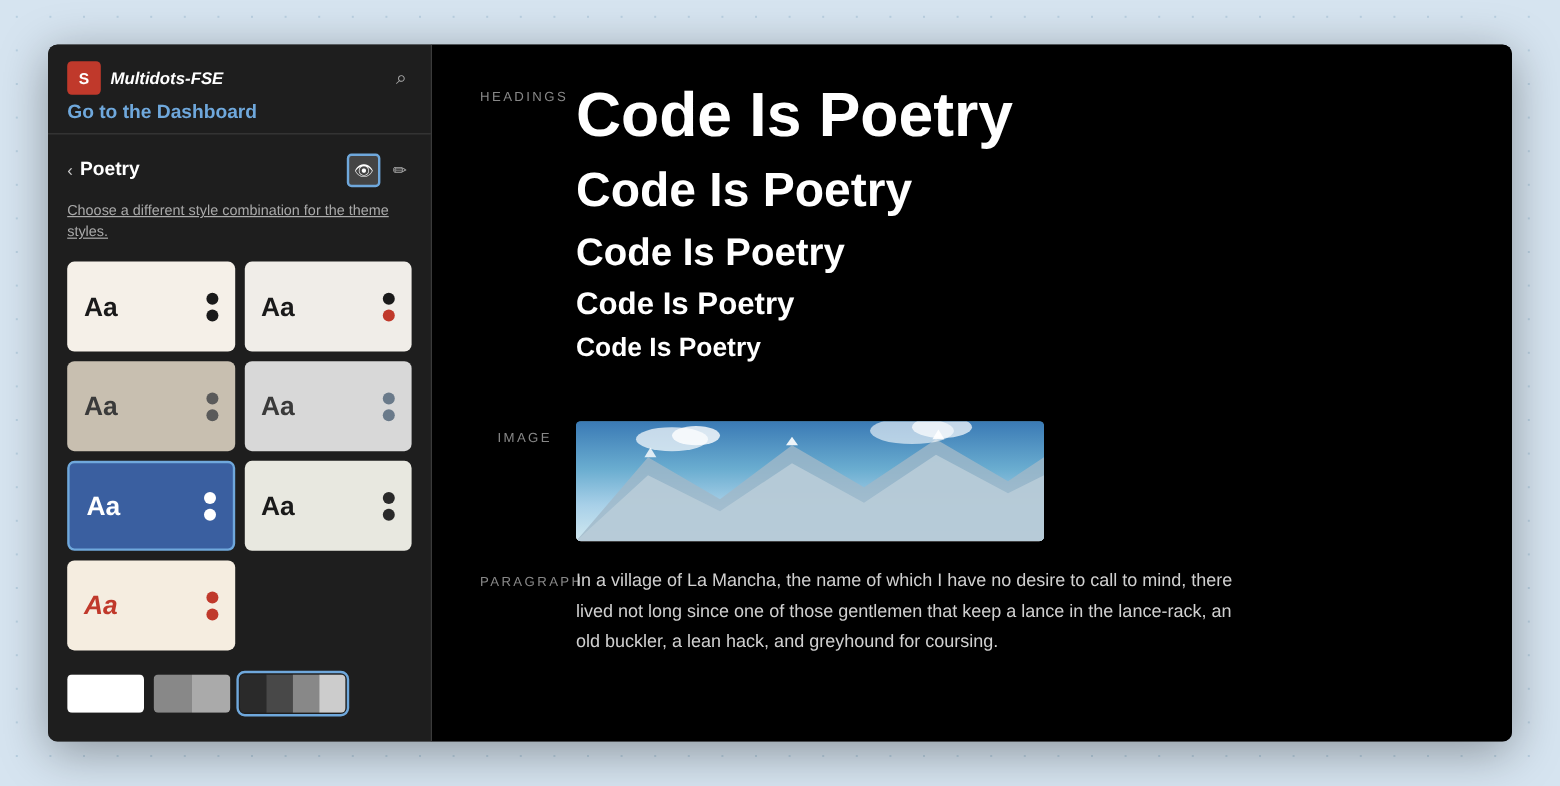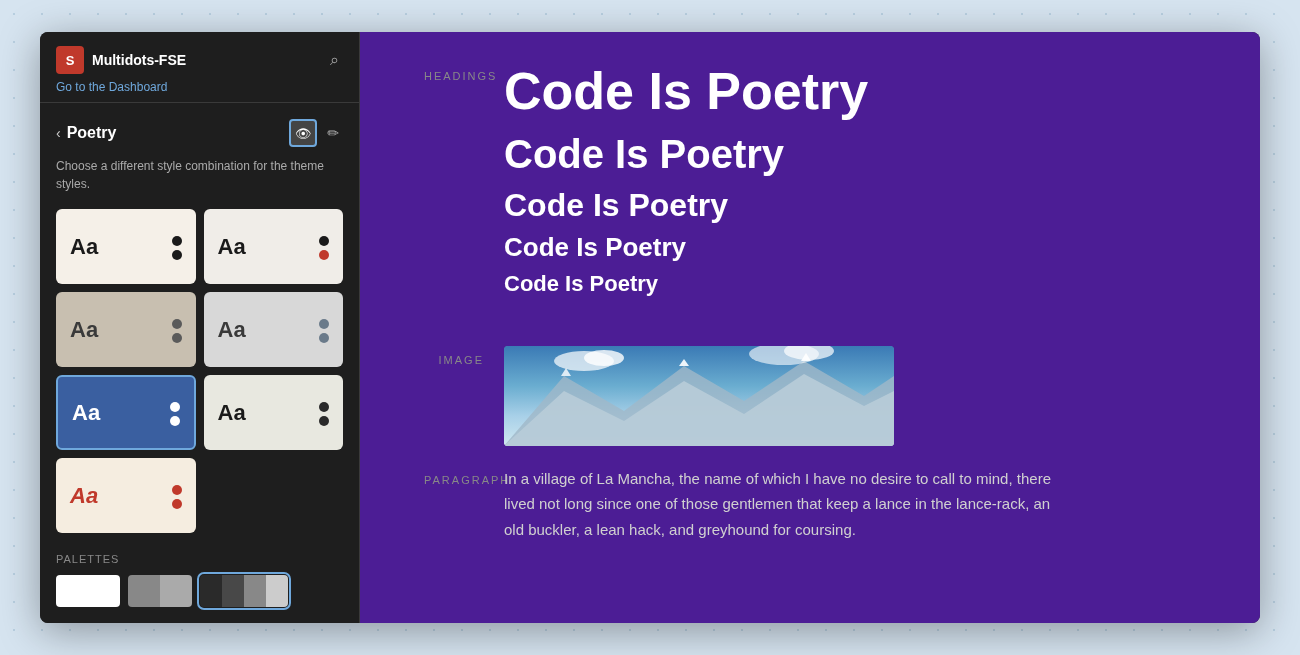--- a/index.html
+++ b/index.html
@@ -54,35 +54,37 @@
       align-items: center;
       justify-content: center;
       color: white;
       font-weight: bold;
       font-size: 13px;
     }
     .sidebar-app-name {
       color: #ffffff;
       font-size: 14px;
       font-weight: 600;
+      font-style: italic;
     }
     .search-icon-btn {
       color: #aaa;
       cursor: pointer;
       font-size: 16px;
       background: none;
       border: none;
       padding: 4px;
     }
     .dashboard-link {
       color: #6fa8dc;
-      font-size: 12px;
+      font-size: 16px;
       margin-top: 6px;
       display: block;
       text-decoration: none;
+      font-weight: bold;
     }
     .sidebar-body {
       padding: 16px;
       flex: 1;
       overflow-y: auto;
     }
     .styles-header {
       display: flex;
       align-items: center;
       justify-content: space-between;
@@ -128,41 +130,42 @@
       color: #aaa;
       cursor: pointer;
       font-size: 14px;
       padding: 2px 4px;
     }
     .styles-description {
       color: #aaa;
       font-size: 12px;
       margin-bottom: 16px;
       line-height: 1.5;
+      text-decoration: underline;
     }
     
     .style-grid {
       display: grid;
       grid-template-columns: 1fr 1fr;
       gap: 8px;
       margin-bottom: 20px;
     }
     .style-card {
       border-radius: 6px;
       overflow: hidden;
       cursor: pointer;
       height: 75px;
       display: flex;
       align-items: center;
       justify-content: center;
       position: relative;
     }
     .style-card-inner {
       display: flex;
-      align-items: flex-end;
+      align-items: center;
       justify-content: space-between;
       padding: 10px 14px;
       width: 100%;
       gap: 25px;
     }
     .style-aa {
       font-size: 22px;
       font-weight: 700;
     }
     .dots-container {
@@ -222,23 +225,23 @@
       outline: 2px solid #6fa8dc;
       outline-offset: 1px;
     }
     .swatch-block {
       width: 18px;
       height: 32px;
     }
     
     .main-content {
       flex: 1;
-      background: #4c1d95;
+      background: #000000;
       overflow-y: auto;
-      padding: 30px 64px;
+      padding: 30px 40px;
     }
     .section-label {
       color: #888;
       font-size: 11px;
       letter-spacing: 2px;
       text-transform: uppercase;
       margin-bottom: 14px;
     }
     .headings-section {
       margin-bottom: 40px;
@@ -408,21 +411,20 @@
             <span class="style-aa" style="color:#c0392b; font-style:italic">Aa</span>
             <div class="dots-container">
               <div class="dot" style="background:#c0392b"></div>
               <div class="dot" style="background:#c0392b"></div>
             </div>
           </div>
         </div>
       </div>
 
       <div>
-        <div class="palettes-label">PALETTES</div>
         <div class="palettes-row">
           <div class="palette-swatch">
             <div class="swatch-block" style="background:#ffffff; width:64px"></div>
           </div>
           <div class="palette-swatch">
             <div class="swatch-block" style="background:#888888; width:32px"></div>
             <div class="swatch-block" style="background:#aaaaaa; width:32px"></div>
           </div>
           <div class="palette-swatch selected">
             <div class="swatch-block" style="background:#2a2a2a; width:22px"></div>

